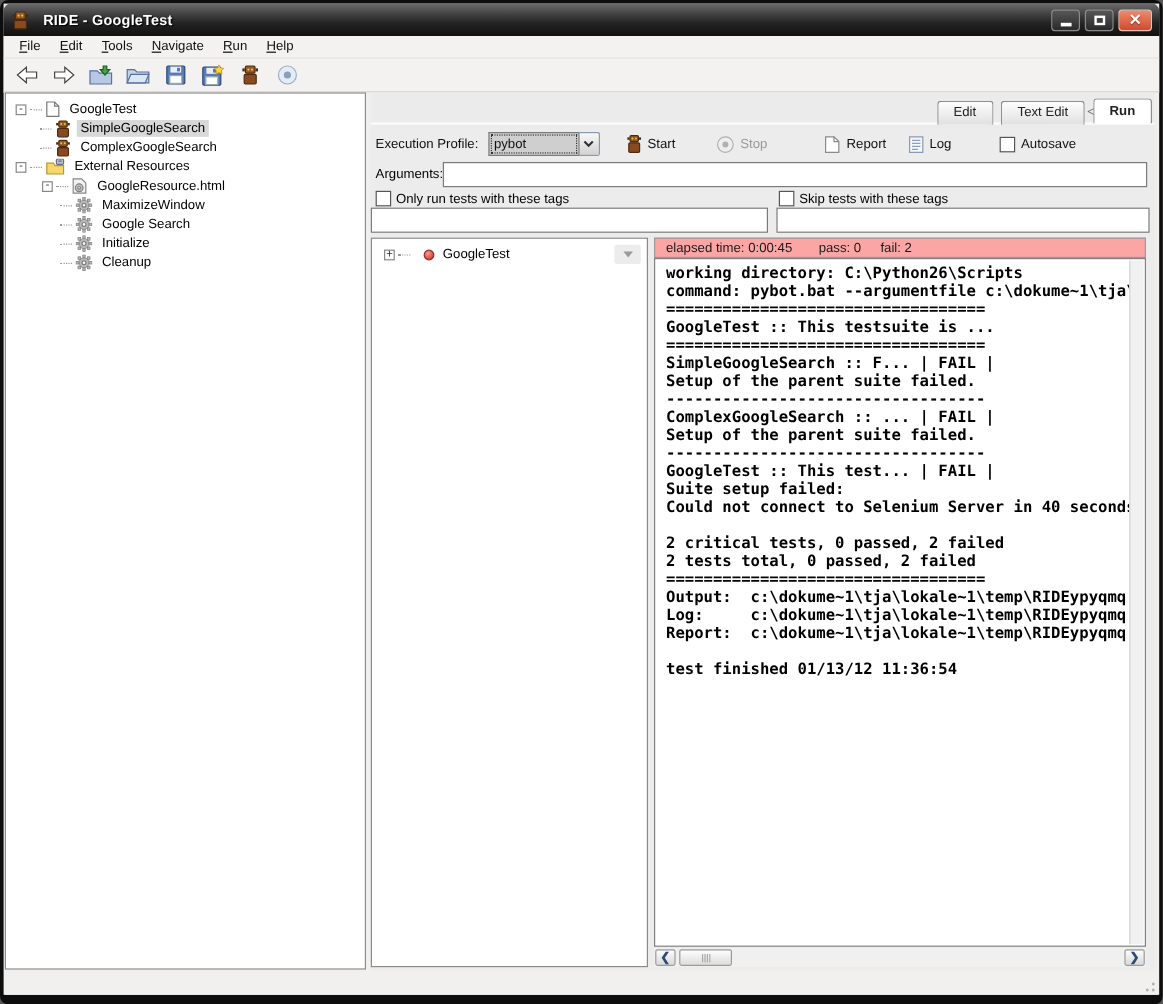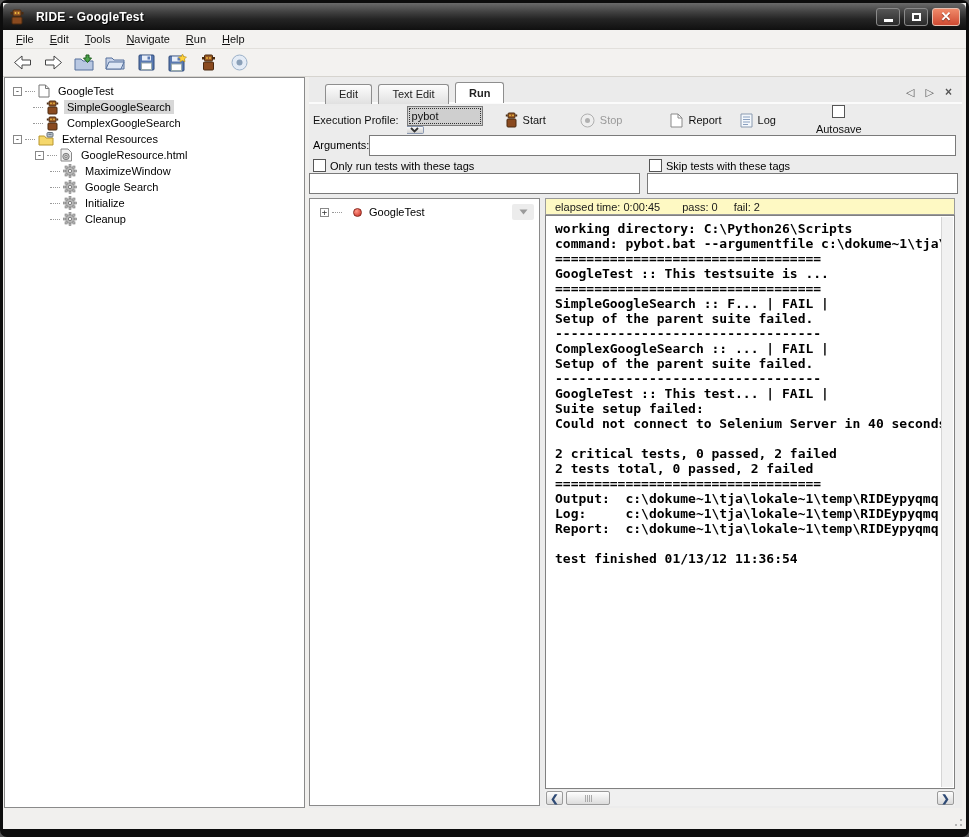--- a/index.html
+++ b/index.html
@@ -41,33 +41,33 @@
     align-items:center; justify-content:center; font-size:9px; line-height:7px; color:#333;
     margin-right:3px; flex:0 0 9px; font-family:"DejaVu Sans Mono",monospace; }
   .guide { border-top:1px dotted #999; width:10px; height:0; margin-right:3px; }
   .ticon { margin-right:5px; display:inline-flex; }
   .tlabel { padding:1px 3px; }
   .tlabel.selected { background:#d8d8d8; }
   .pad0 { padding-left:8px; } .pad1 { padding-left:28px; } .pad1b { padding-left:30px; } .pad3 { padding-left:45px; }
 
   
   .notebook { position:absolute; left:309px; top:77px; width:653px; height:731px; background:#ebebeb; }
-  .tabstrip { position:relative; height:27px; border-bottom:2px solid #fbfbfb; padding-left:16px; padding-top:5px; }
+  .tabstrip { position:relative; height:27px; border-bottom:2px solid #fbfbfb; padding-left:16px; padding-top:5px;text-align:right; }
   .tab { display:inline-block; padding:3px 13px 4px 13px; font-size:11px; color:#222;
     border:1px solid #8e8e8e; border-bottom:none; border-radius:3px 3px 0 0; margin-right:2px;
     background:linear-gradient(#fdfdfd,#e0e0e0); position:relative; top:1px; }
   .tab.active { background:#fff; font-weight:bold; top:0; padding-top:4px; z-index:2; }
   .tab-nav { position:absolute; right:10px; top:8px; display:flex; gap:11px; color:#555;
     font-size:11px; align-items:center; }
   .runpage { position:absolute; left:0; top:29px; right:0; bottom:0; background:#ececec; }
 
   
   .exec-row { position:absolute; left:4px; top:2px; right:14px; height:24px; display:flex;
     align-items:center; font-size:11px; color:#111; }
-  .combo { margin-left:8px; display:flex; height:28px;flex-direction:column; }
+  .combo { margin-left:8px; display:flex; height:20px; }
   .combo-value { width:76px; background:#cfcfcf; border:1px solid #7a7a7a; outline:1px dotted #333;
     outline-offset:-3px; padding:3px 4px; font-size:11px; }
   .combo-btn { width:17px; background:linear-gradient(#f8f8f8,#d2d2d2); border:1px solid #8a98b0;
     border-left:none; display:flex; align-items:center; justify-content:center; border-radius:0 2px 2px 0; }
   .runbtn { display:flex; align-items:center; gap:5px; margin-left:18px; padding:2px 4px; }
   .runbtn .lbl { font-size:11px; }
   .runbtn.disabled .lbl { color:#9a9a9a; }
   .cb { width:13px; height:13px; background:#fff; border:1px solid #555; display:inline-block; }
 
   
@@ -83,21 +83,21 @@
   .lower { position:absolute; left:0; top:92px; right:0; bottom:2px; }
   .mid-tree { position:absolute; left:0; top:0; width:231px; bottom:0; background:#fff;
     border:1px solid #8a8a8a; font-size:11px; }
   .mid-row { display:flex; align-items:center; margin:7px 0 0 10px; }
   .dot-red { width:9px; height:9px; border-radius:50%; background:radial-gradient(circle at 35% 30%, #ff9a8a, #e05548 60%, #a83228); border:1px solid #8a2a20; margin:0 7px 0 8px; }
   .mid-drop { position:absolute; right:5px; top:5px; width:22px; height:16px; display:flex;
     align-items:center; justify-content:center; background:#ececec; border-radius:2px; }
 
   
   .console { position:absolute; left:236px; top:0; right:7px; bottom:0; }
-  .console-status { position:absolute; left:0; top:0; right:0; height:17px; background:#fef9c3;
+  .console-status { position:absolute; left:0; top:0; right:0; height:17px; background:#fca5a5;
     border:1px solid #9a9a9a; display:flex; align-items:center; font-size:11px; color:#1a1a1a;
     padding-left:9px; }
   .console-status .st-pass { margin-left:22px; }
   .console-status .st-fail { margin-left:16px; }
   .console-out { position:absolute; left:0; top:17px; right:0; bottom:17px; background:#fff;
     border:1px solid #808080; overflow:hidden; padding:5px 0 0 9px; }
   .vtrack { position:absolute; right:1px; top:1px; bottom:1px; width:12px; background:#f1f1f1;
     border-left:1px solid #d5d5d5; }
   .console-line { font-family:"DejaVu Sans Mono",monospace; font-weight:bold; font-size:13px;
     line-height:15px; height:15px; white-space:pre; color:#000; }
@@ -412,21 +412,21 @@
             </svg>
           <span class="lbl">Report</span>
         </span>
         <span class="runbtn" style="margin-left:10px;">
           <svg width="13" height="15" viewBox="0 0 13 15">
               <path d="M1 1 h11 V14 H1 z" fill="#f4f8fc" stroke="#8a9ab0"></path>
               <path d="M3 4 h7 M3 6.5 h7 M3 9 h7 M3 11.5 h5" stroke="#8aa0c0" stroke-width="1"></path>
             </svg>
           <span class="lbl">Log</span>
         </span>
-        <span class="runbtn" style="margin-left:32px;flex-direction:column;">
+        <span class="runbtn" style="margin-left:32px;">
           <span class="cb"></span>
           <span class="lbl">Autosave</span>
         </span>
       </div>
 
       <div class="args-row">
         <span class="lbl">Arguments:</span>
         <input class="tinput args-input" value="" style="">
       </div>
 

